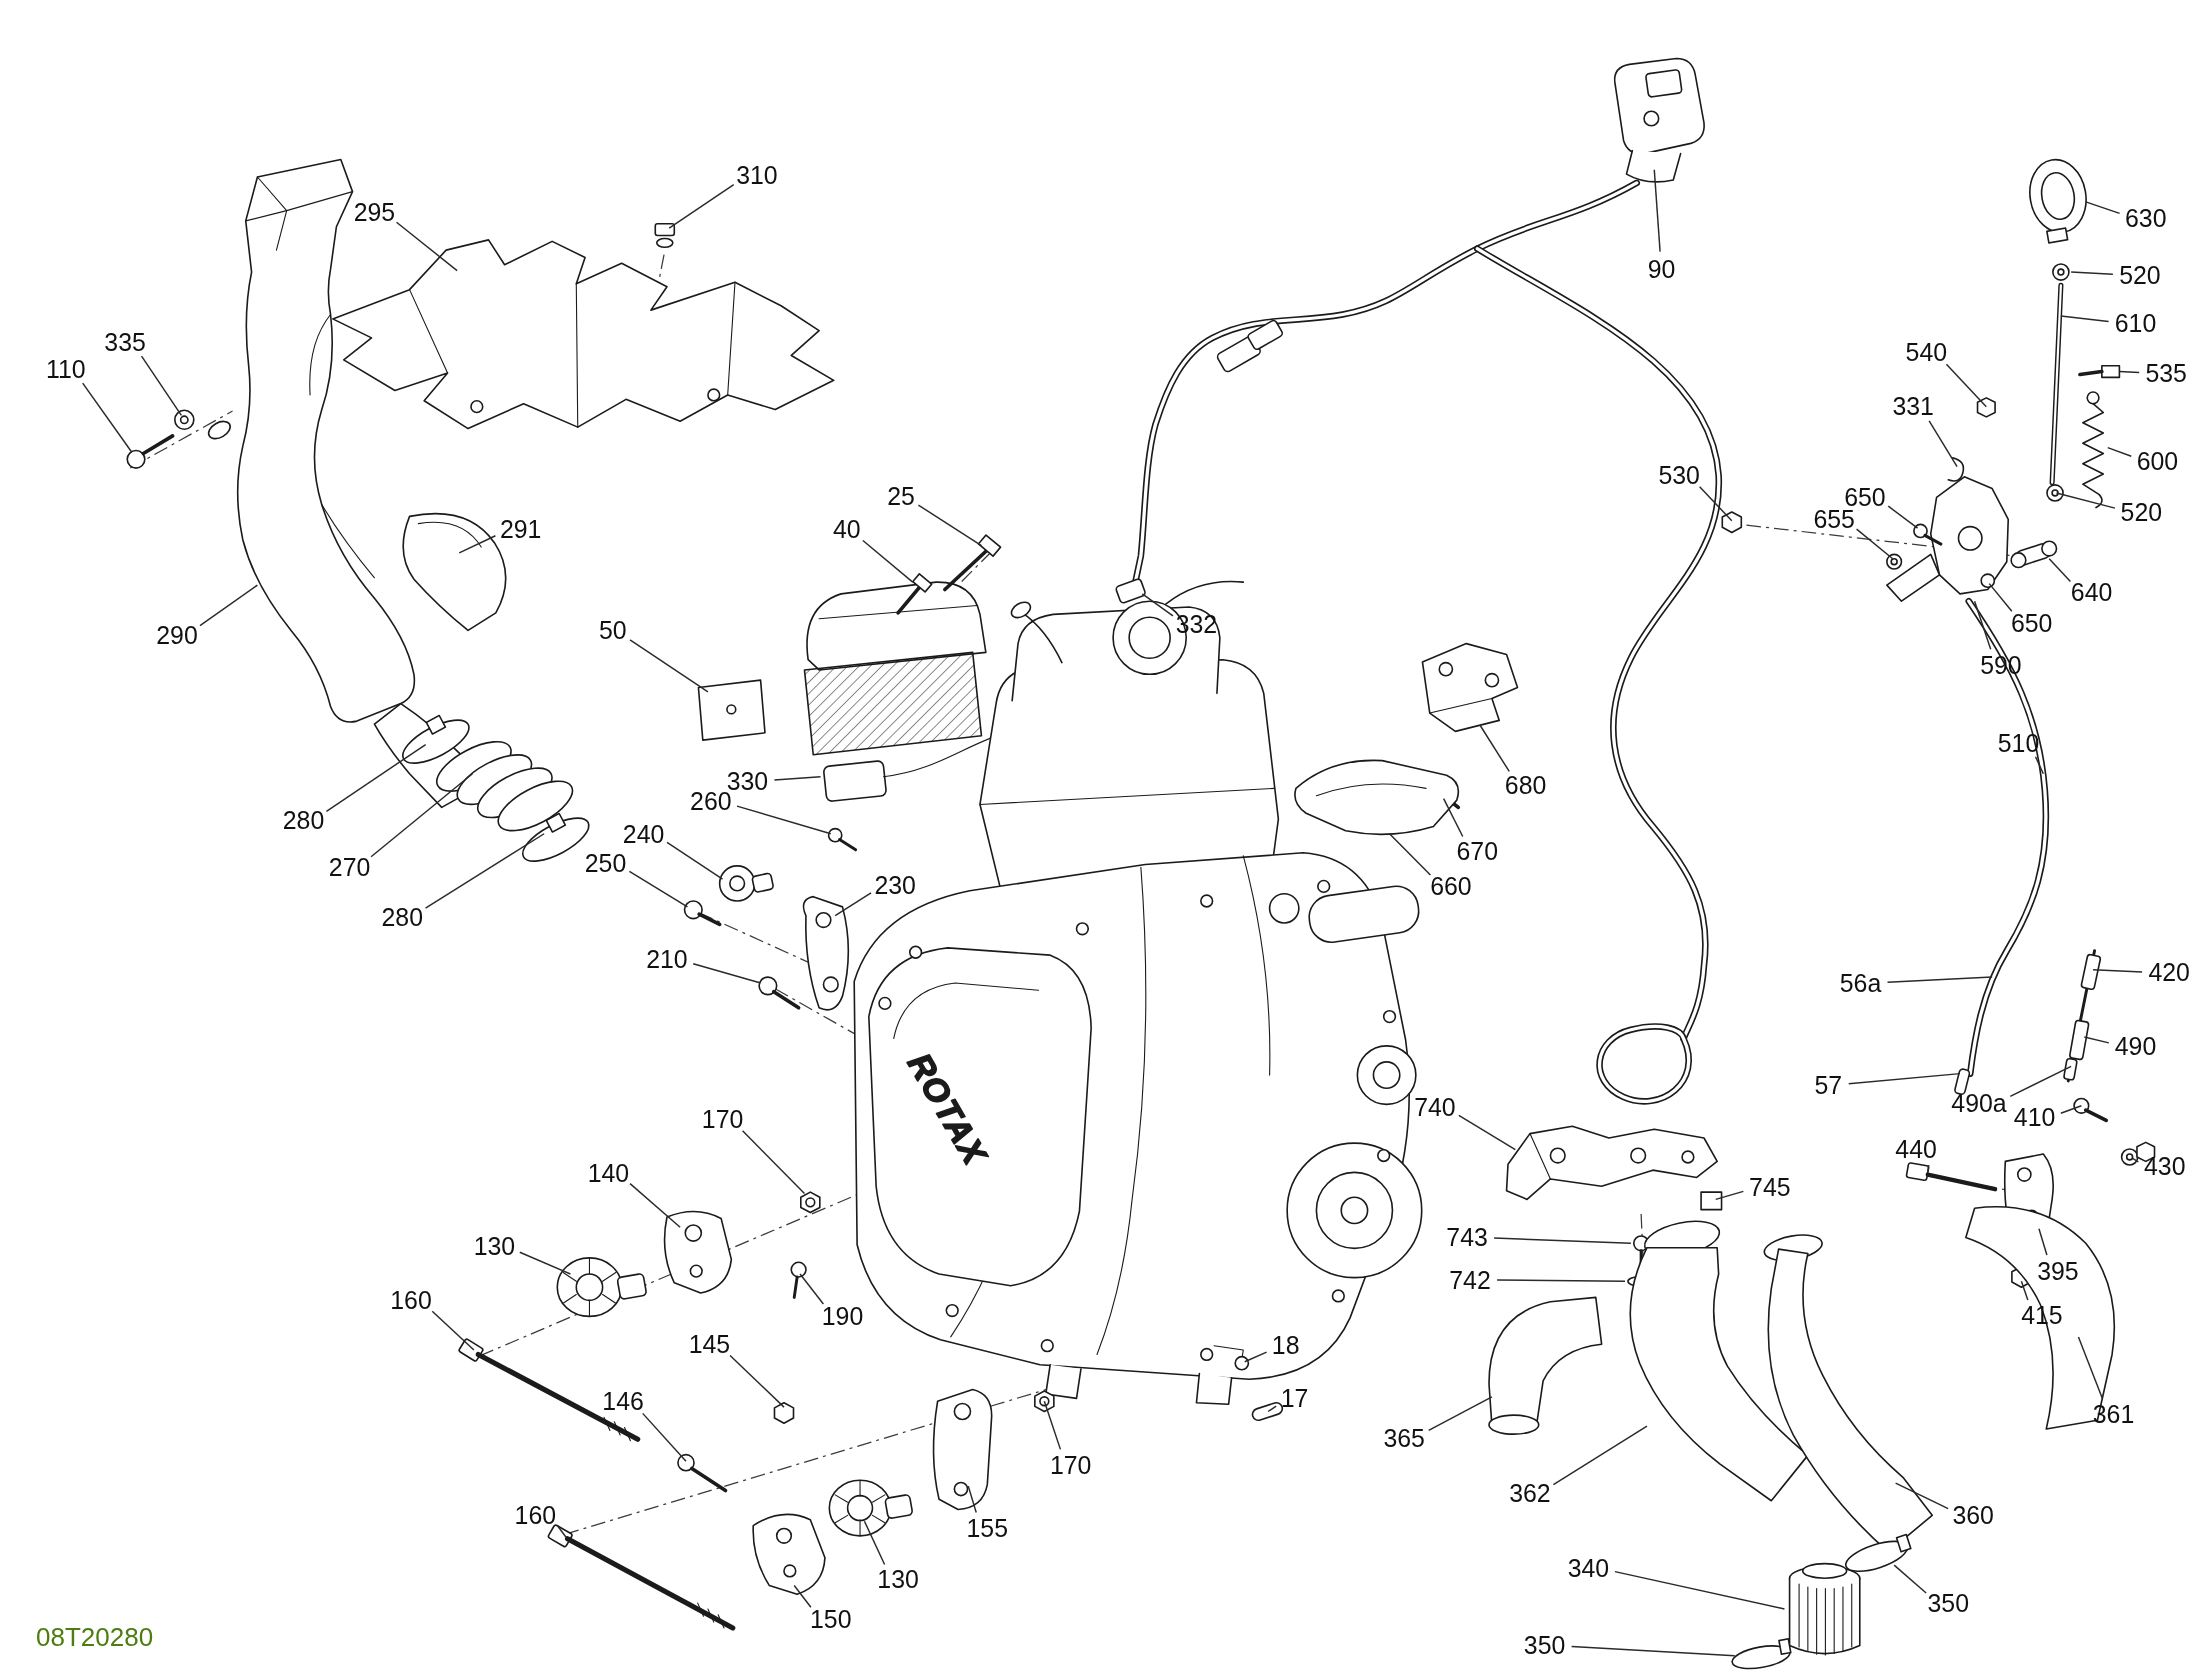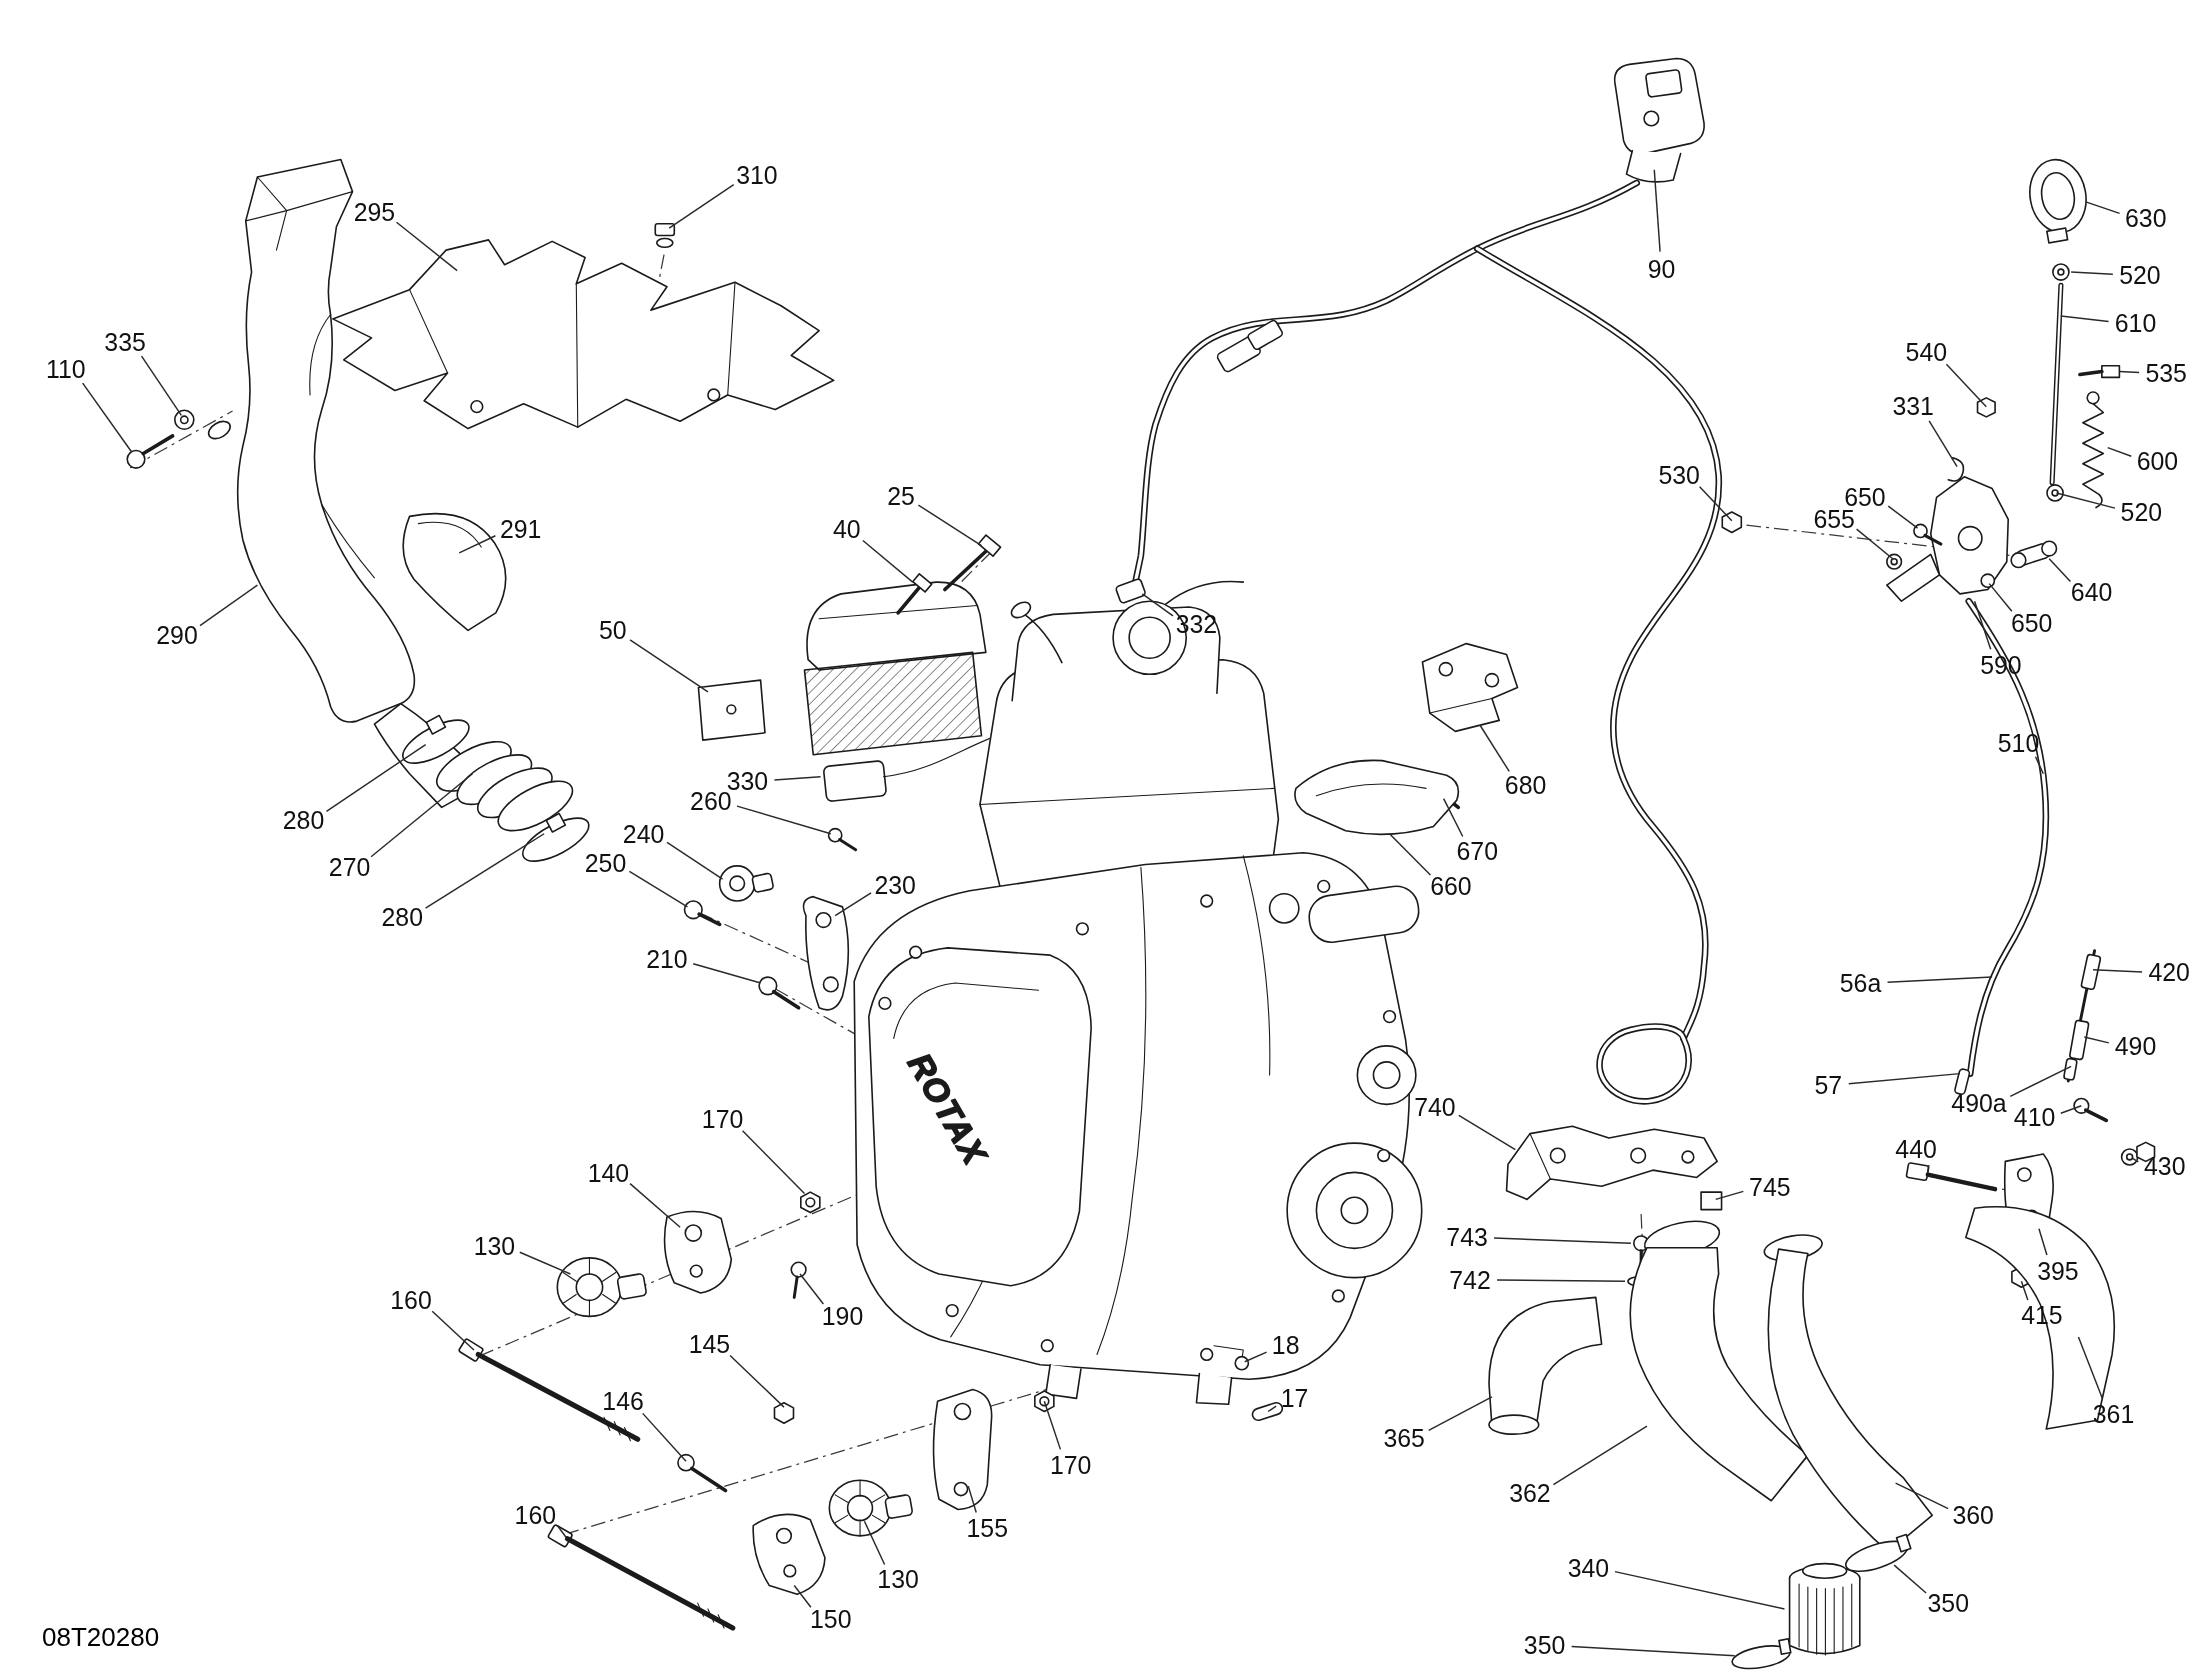--- a/index.html
+++ b/index.html
@@ -12,21 +12,21 @@
   .hatchf{fill:url(#hatch);}
   .b{fill:#ffffff;}
   .leader{stroke:#2a2a2a;stroke-width:2;fill:none;}
   .axis{stroke:#3a3a3a;stroke-width:1.7;stroke-dasharray:20 7 4 7;fill:none;}
   .cable-outer{stroke:#1b1b1b;stroke-width:9;fill:none;stroke-linecap:round;}
   .cable-inner{stroke:#ffffff;stroke-width:4.5;fill:none;stroke-linecap:round;}
   .rod-outer{stroke:#1b1b1b;stroke-width:7;fill:none;stroke-linecap:round;}
   .rod-inner{stroke:#ffffff;stroke-width:3;fill:none;stroke-linecap:round;}
   .callout-text{font:34px "Liberation Sans",sans-serif;fill:#111;text-anchor:middle;}
   .rotax{font:italic 700 46px "Liberation Sans",sans-serif;fill:#1b1b1b;letter-spacing:2px;}
-  .code{position:absolute;left:42px;top:1622px;font:26px "Liberation Sans",sans-serif;color:#000000;}
+  .code{position:absolute;left:36px;top:1622px;font:26px "Liberation Sans",sans-serif;color:#4d7c0f;}
 </style>
 </head>
 <body>
 
 <div class="stage">
 <svg width="2194" height="1677" viewBox="0 0 3000 2293" xmlns="http://www.w3.org/2000/svg">
   <defs>
     <pattern id="hatch" width="11" height="11" patternUnits="userSpaceOnUse" patternTransform="rotate(45)">
       <line x1="0" y1="0" x2="0" y2="11" stroke="#1b1b1b" stroke-width="1.4"></line>
     </pattern>

